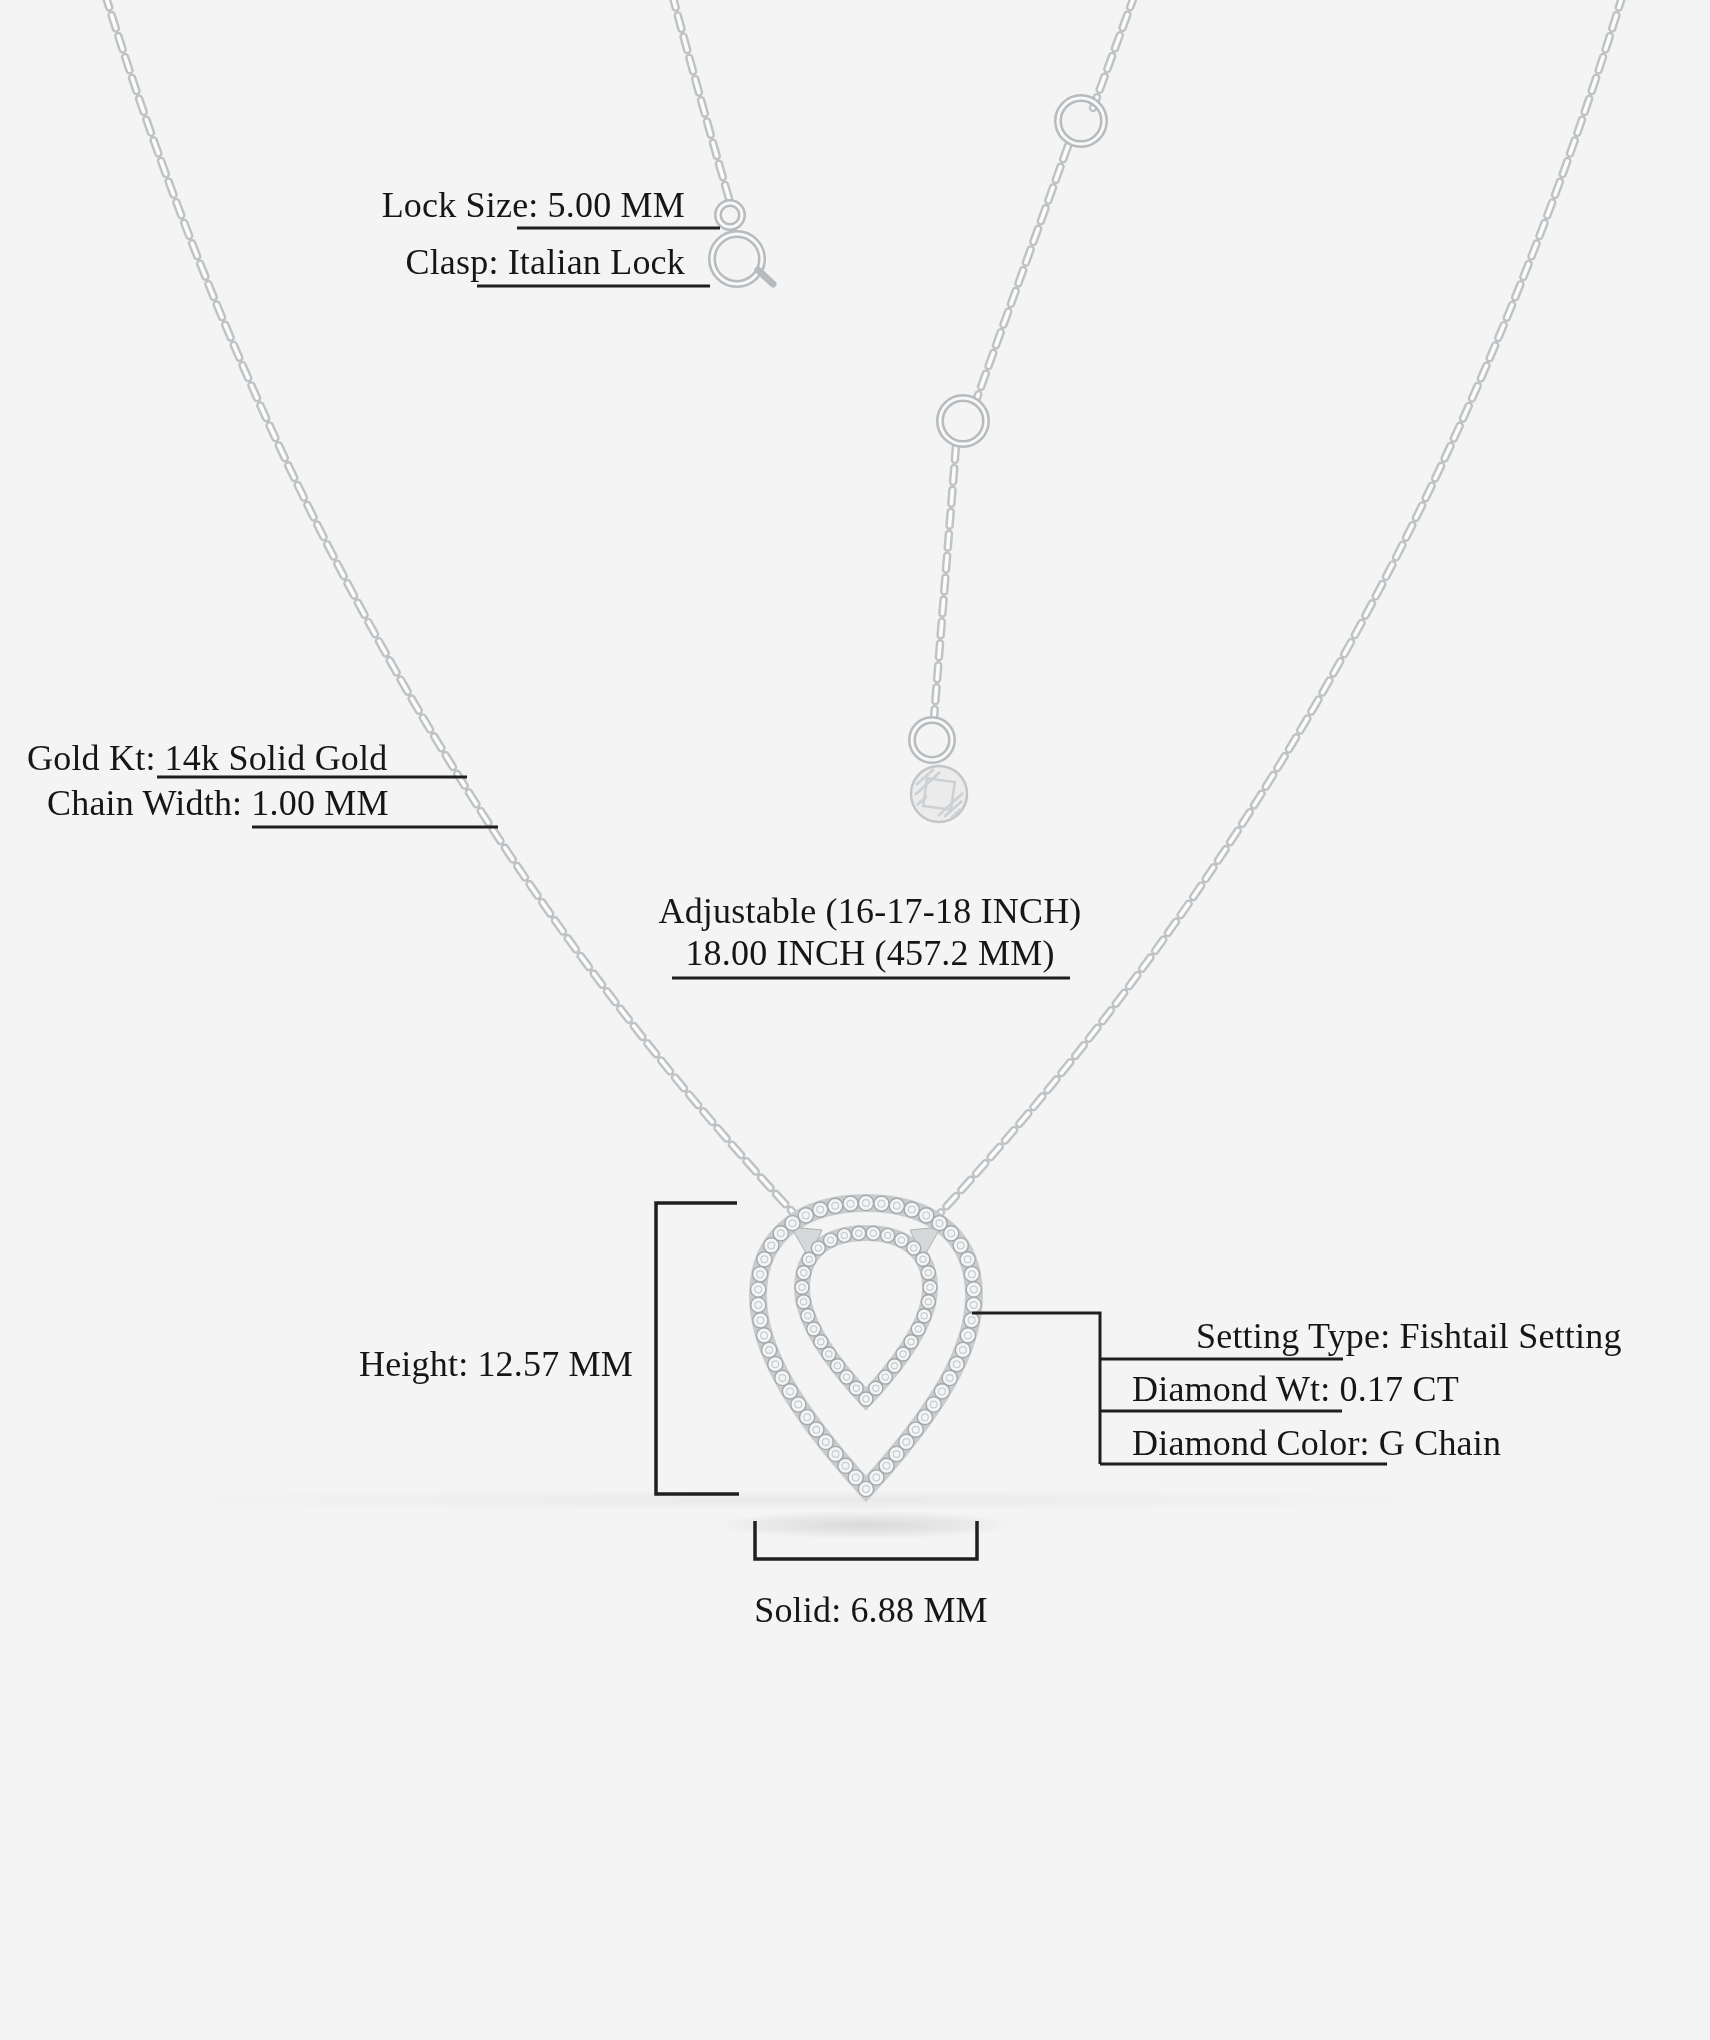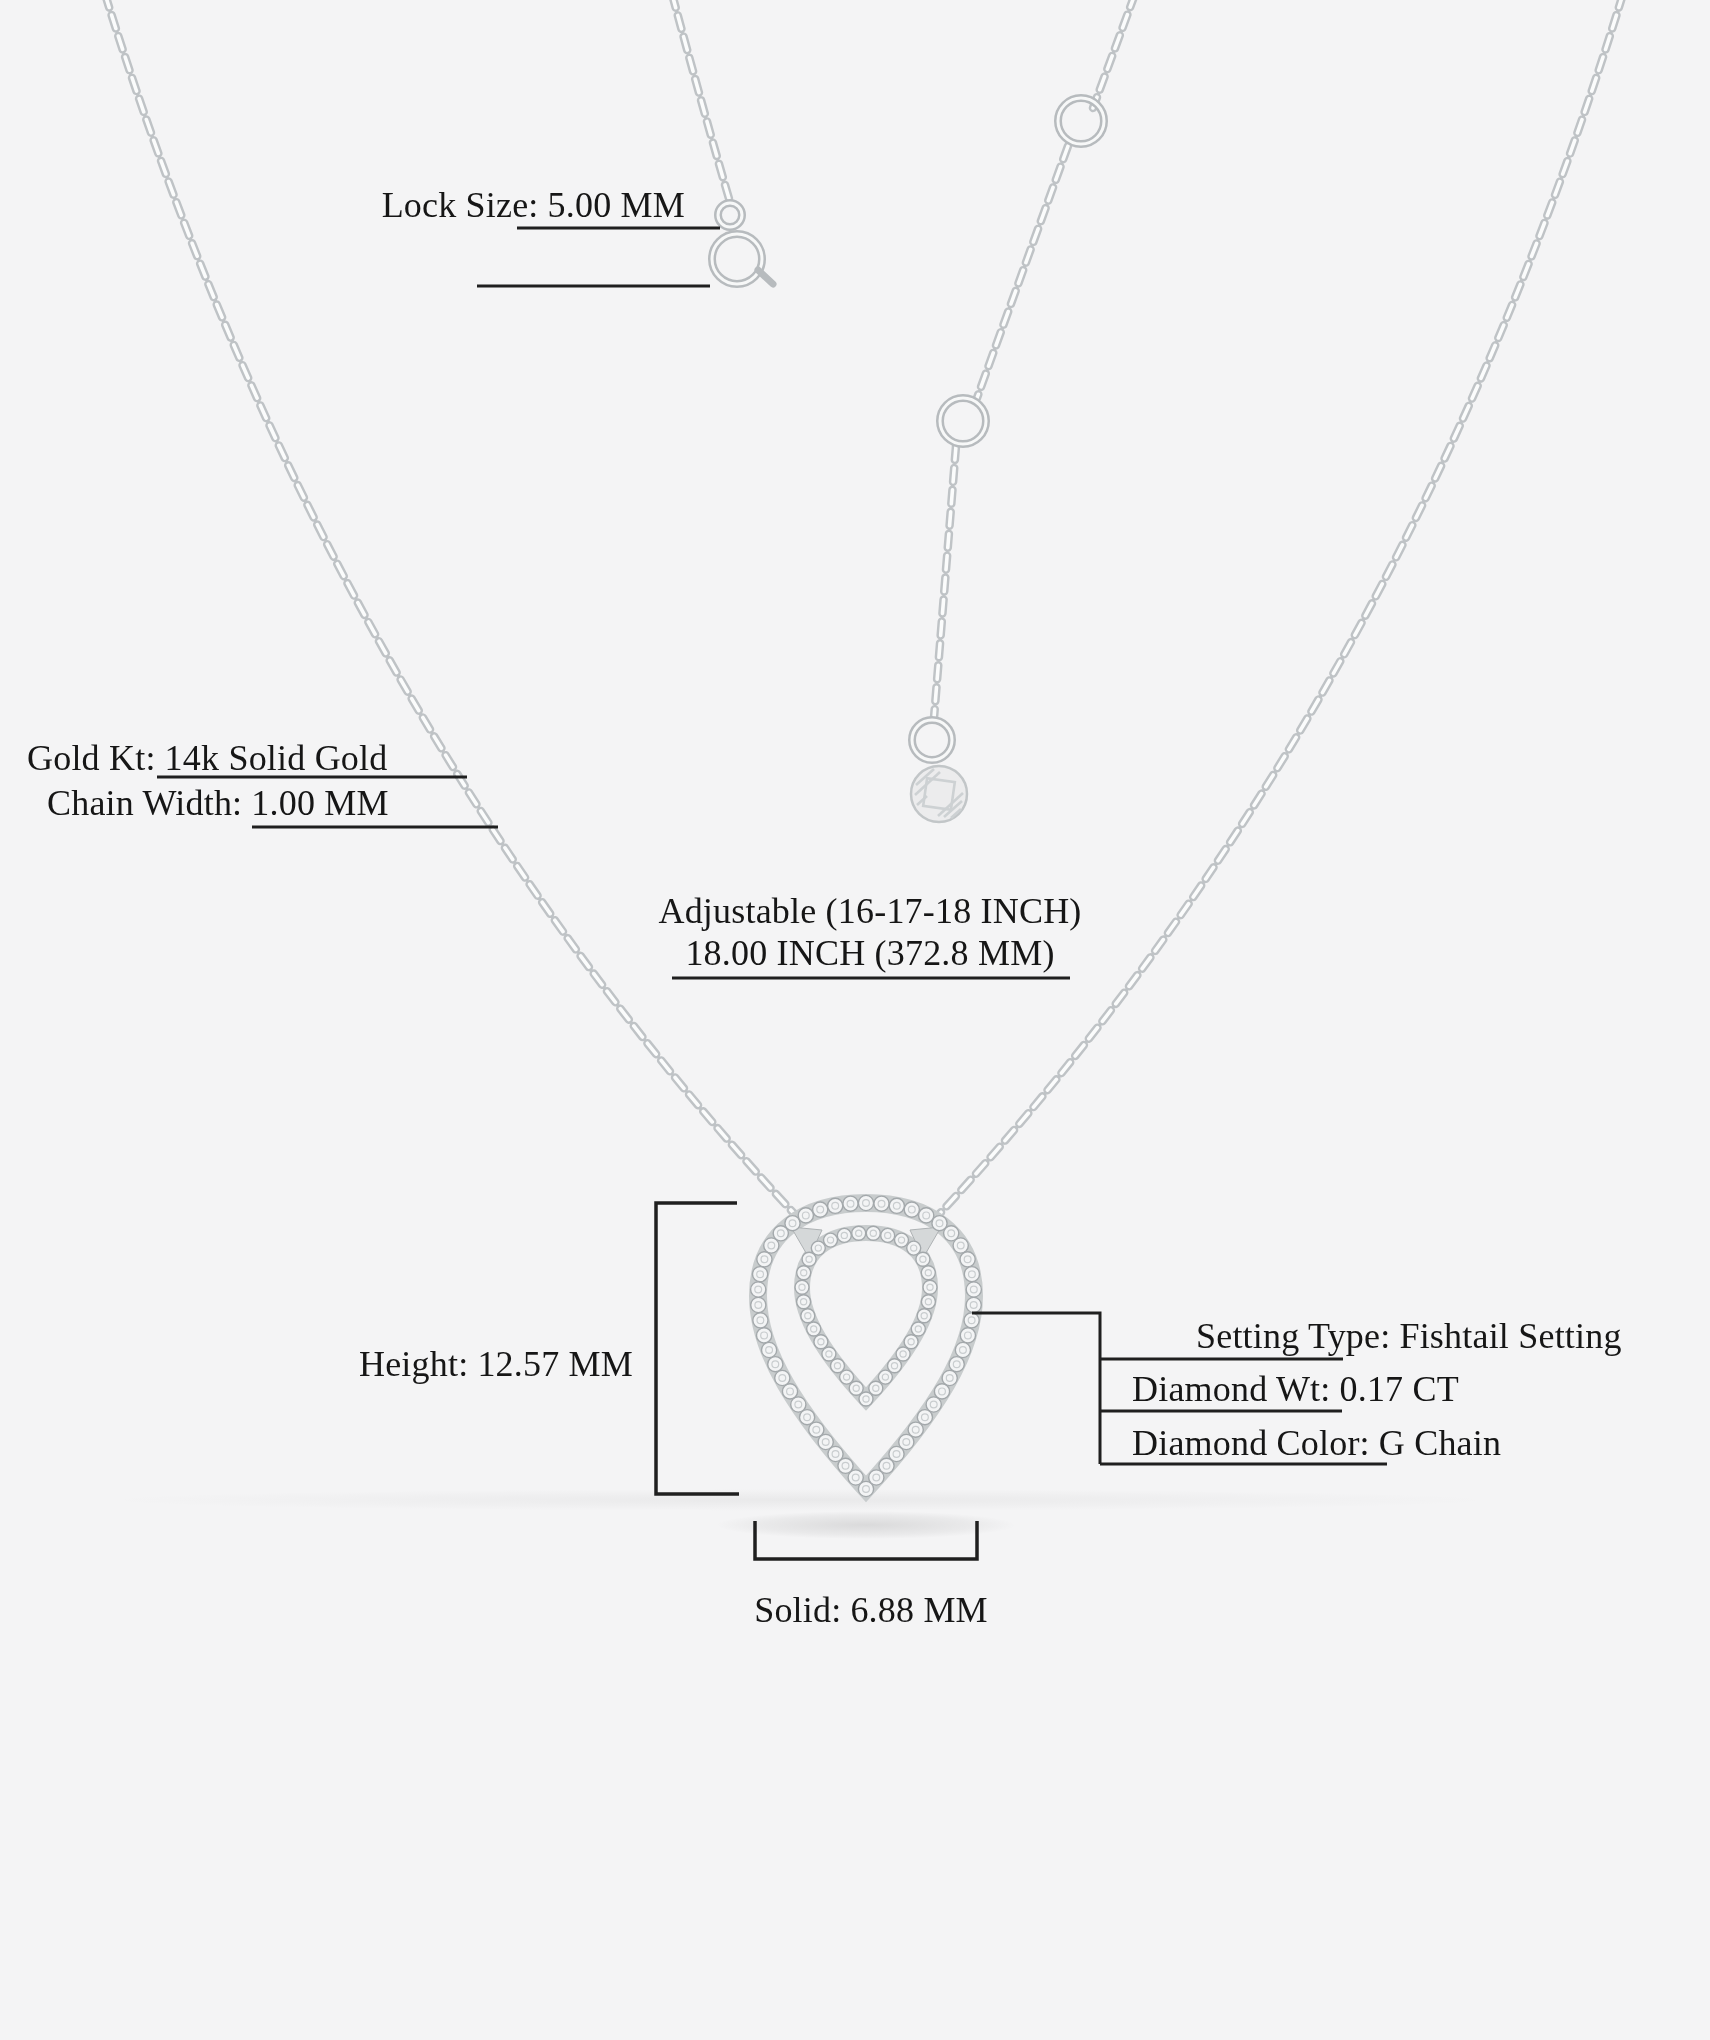--- a/index.html
+++ b/index.html
@@ -294,31 +294,34 @@
       <line class="leader" x1="1100" y1="1359" x2="1343" y2="1359"></line>
       <line class="leader" x1="1100" y1="1411" x2="1342" y2="1411"></line>
       <line class="leader" x1="1100" y1="1464" x2="1387" y2="1464"></line>
     </g>
   </svg>
 
   <div class="ann right" style="left:285px;top:184px;width:400px;">
     <span class="lab">Lock Size:</span><span>5.00 MM</span>
   </div>
 
+  <div class="ann right" style="left:285px;top:241px;width:400px;">
+    <span class="lab">Clasp:</span><span>Italian Lock</span>
+  </div>
 
   <div class="ann" style="left:27px;top:737px;">
     <span class="lab">Gold Kt:</span><span>14k Solid Gold</span>
   </div>
 
   <div class="ann" style="left:47px;top:782px;">
     <span class="lab">Chain Width:</span><span>1.00 MM</span>
   </div>
 
   <div class="ann center" style="left:570px;top:890px;width:600px;">Adjustable (16-17-18 INCH)</div>
-  <div class="ann center" style="left:570px;top:932px;width:600px;">18.00 INCH (372.8 MM)</div>
+  <div class="ann center" style="left:570px;top:932px;width:600px;">18.00 INCH (457.2 MM)</div>
 
   <div class="ann right" style="left:230px;top:1343px;width:403px;">
     <span class="lab">Height:</span><span>12.57 MM</span>
   </div>
 
   <div class="ann" style="left:1196px;top:1315px;">
     <span class="lab">Setting Type:</span><span>Fishtail Setting</span>
   </div>
 
   <div class="ann" style="left:1132px;top:1368px;">

